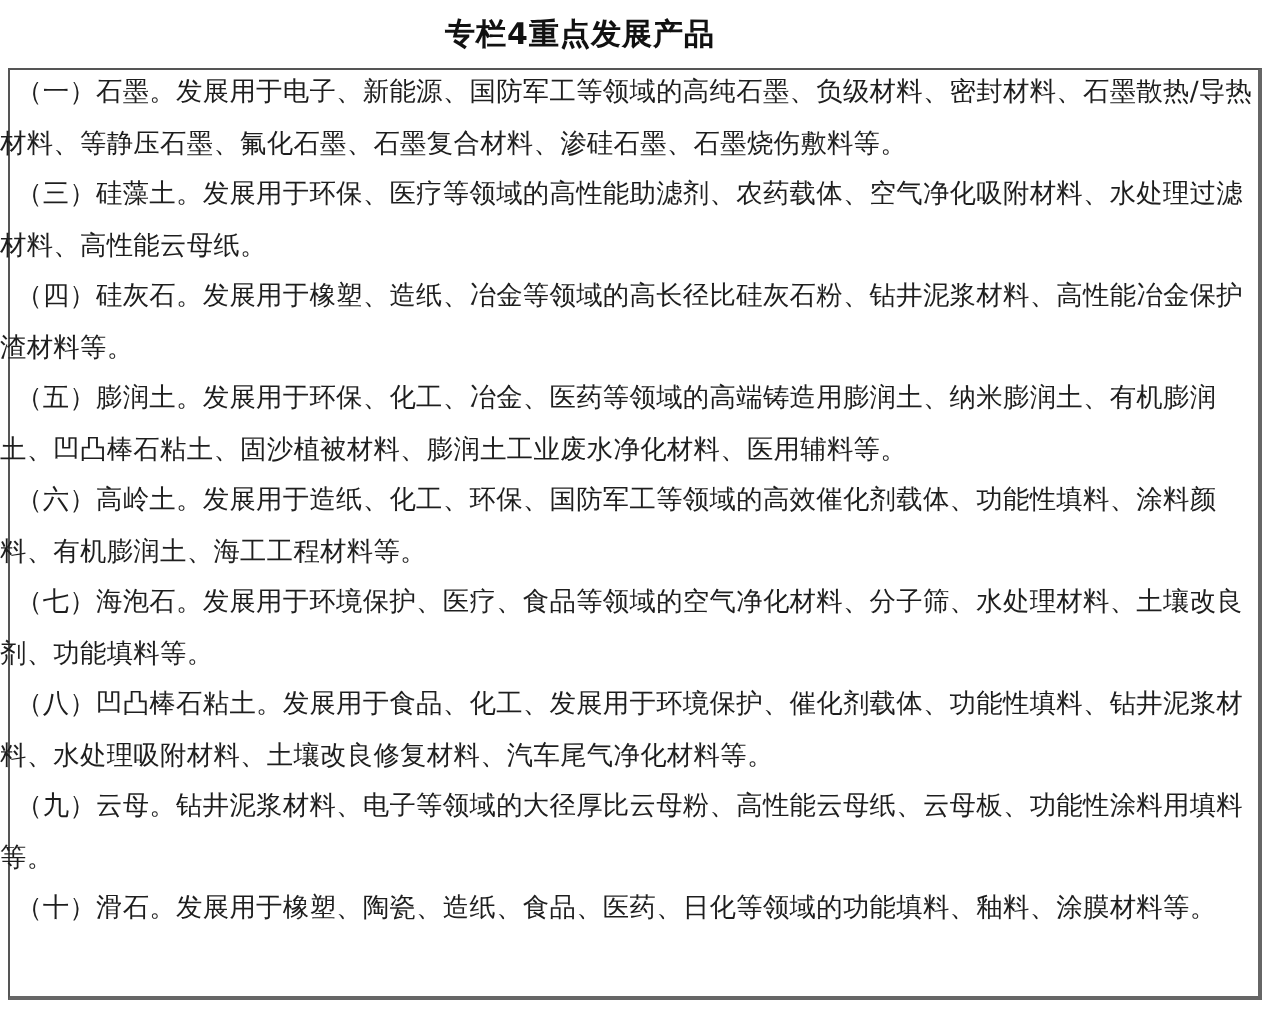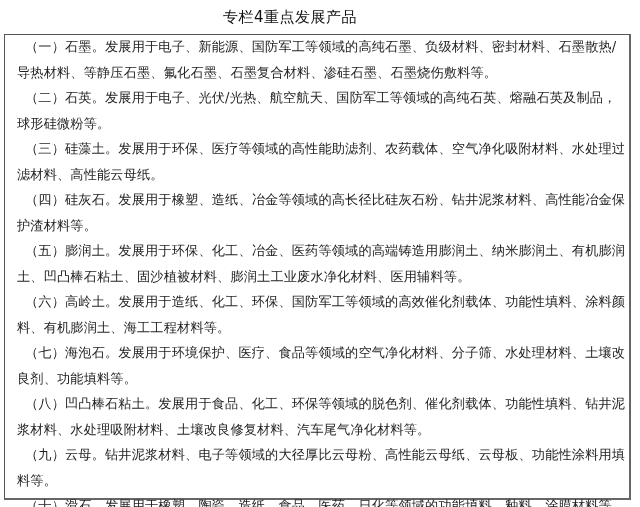--- a/index.html
+++ b/index.html
@@ -15,21 +15,21 @@
       font-family: "DejaVu Sans", "Liberation Sans", sans-serif;
       color: #1a1a1a;
     }
     .title {
       position: absolute;
       left: 0;
       top: 8px;
       width: 580px;
       text-align: center;
       font-size: 15px;
-      font-weight: normal;
+      font-weight: bold;
       letter-spacing: 0.5px;
       color: #111;
     }
     .box {
       position: absolute;
       left: 4px;
       top: 34px;
       width: 627px;
       height: 466px;
       border: 1px solid #555;
@@ -40,38 +40,37 @@
     .items {
       position: absolute;
       left: 0;
       top: 34px;
       width: 632px;
     }
     .item {
       font-size: 13.2px;
       line-height: 25.5px;
       text-indent: 8px;
-      padding-left: 17px;
+      padding-left: 0;
       padding-right: 4px;
       word-break: break-all;
       color: #1e1e1e;
       letter-spacing: 0.15px;
     }
   </style>
 </head>
 <body>
 
 <div class="title">专栏4重点发展产品</div>
 
 <div class="box"></div>
 
 <div class="items">
   <div class="item">（一）石墨。发展用于电子、新能源、国防军工等领域的高纯石墨、负级材料、密封材料、石墨散热/导热材料、等静压石墨、氟化石墨、石墨复合材料、渗硅石墨、石墨烧伤敷料等。</div>
-  <div class="item">（二）石英。发展用于电子、光伏/光热、航空航天、国防军工等领域的高纯石英、熔融石英及制品，球形硅微粉等。</div>
   <div class="item">（三）硅藻土。发展用于环保、医疗等领域的高性能助滤剂、农药载体、空气净化吸附材料、水处理过滤材料、高性能云母纸。</div>
   <div class="item">（四）硅灰石。发展用于橡塑、造纸、冶金等领域的高长径比硅灰石粉、钻井泥浆材料、高性能冶金保护渣材料等。</div>
   <div class="item">（五）膨润土。发展用于环保、化工、冶金、医药等领域的高端铸造用膨润土、纳米膨润土、有机膨润土、凹凸棒石粘土、固沙植被材料、膨润土工业废水净化材料、医用辅料等。</div>
   <div class="item">（六）高岭土。发展用于造纸、化工、环保、国防军工等领域的高效催化剂载体、功能性填料、涂料颜料、有机膨润土、海工工程材料等。</div>
   <div class="item">（七）海泡石。发展用于环境保护、医疗、食品等领域的空气净化材料、分子筛、水处理材料、土壤改良剂、功能填料等。</div>
-  <div class="item">（八）凹凸棒石粘土。发展用于食品、化工、环保等领域的脱色剂、催化剂载体、功能性填料、钻井泥浆材料、水处理吸附材料、土壤改良修复材料、汽车尾气净化材料等。</div>
+  <div class="item">（八）凹凸棒石粘土。发展用于食品、化工、发展用于环境保护、催化剂载体、功能性填料、钻井泥浆材料、水处理吸附材料、土壤改良修复材料、汽车尾气净化材料等。</div>
   <div class="item">（九）云母。钻井泥浆材料、电子等领域的大径厚比云母粉、高性能云母纸、云母板、功能性涂料用填料等。</div>
   <div class="item">（十）滑石。发展用于橡塑、陶瓷、造纸、食品、医药、日化等领域的功能填料、釉料、涂膜材料等。</div>
 </div>
 
 </body></html>

